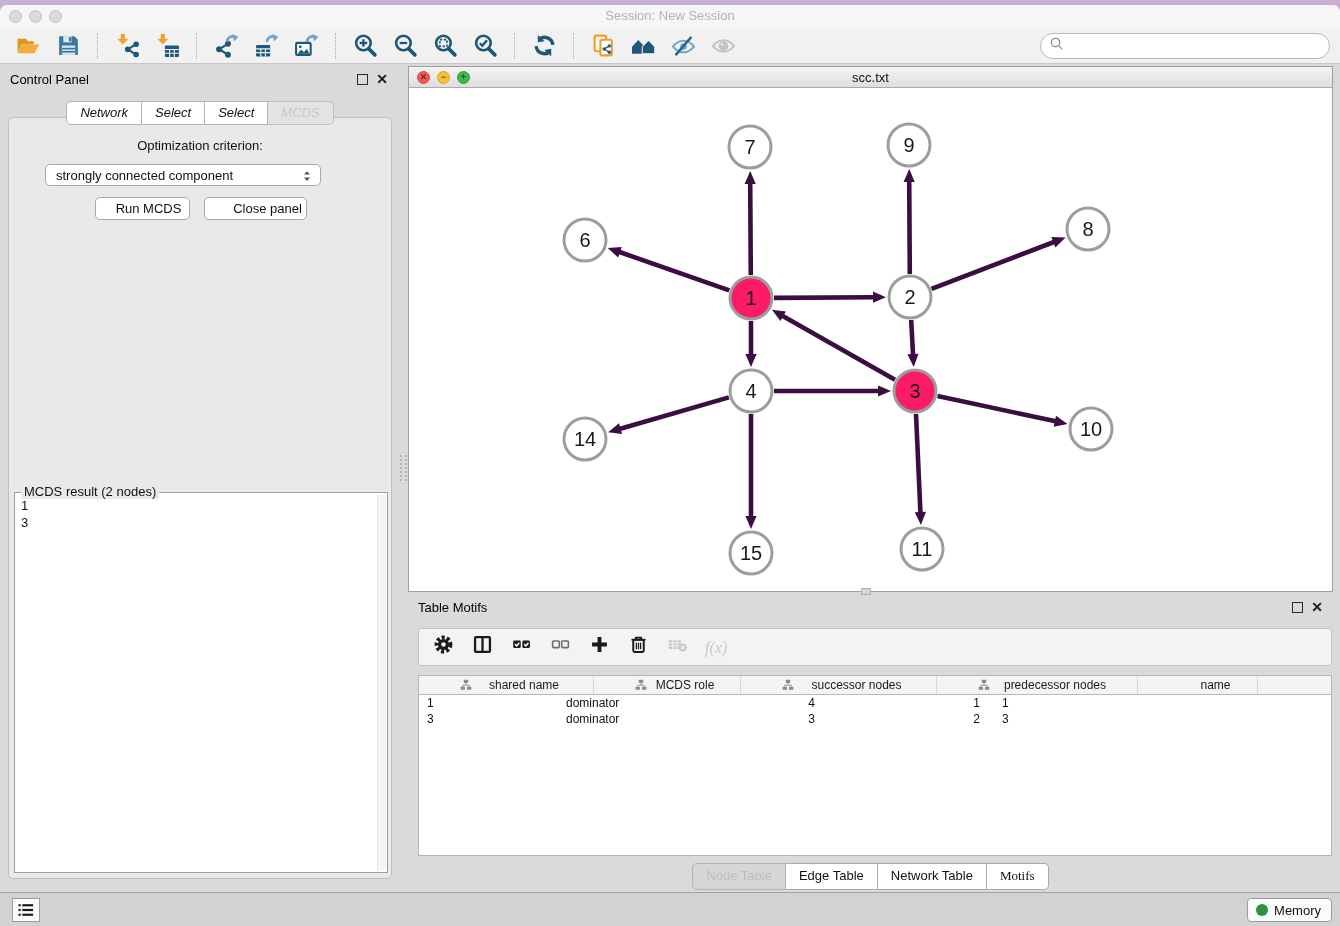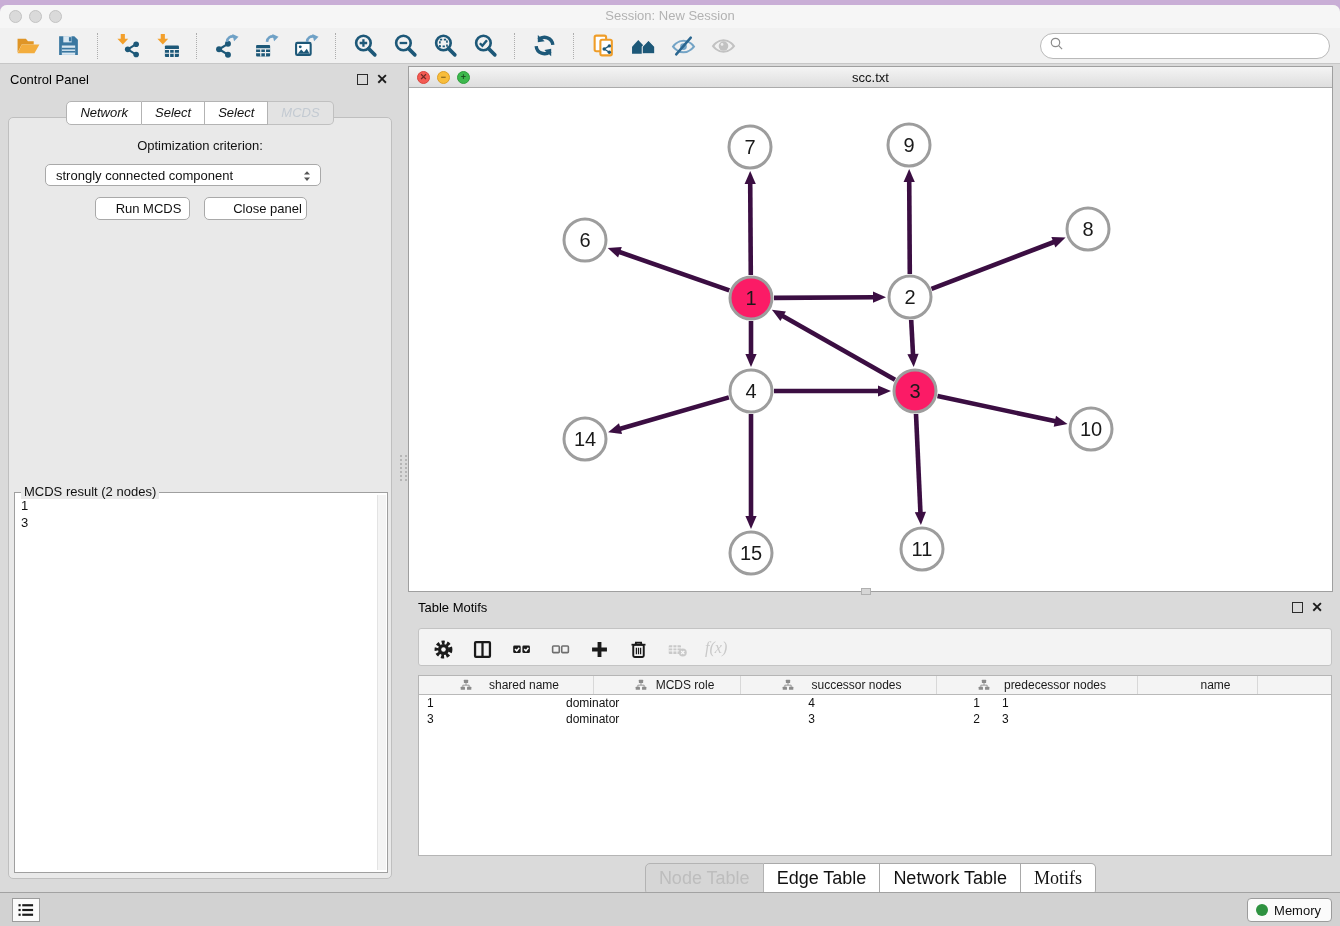--- a/index.html
+++ b/index.html
@@ -79,33 +79,33 @@
   #net-splitter-handle { position:absolute; left:452px; bottom:-4px; width:10px; height:7px;
                          background:#d6d6d6; border:1px solid #b0b0b0; }
   #cp-splitter-handle { position:absolute; left:400px; top:450px; width:7px; height:26px;
                         border-left:2px dotted #b5b5b5; border-right:2px dotted #b5b5b5; }
 
   
   #table-panel { position:absolute; left:408px; top:590px; width:925px; height:293px; }
   #tp-header { position:absolute; left:10px; right:10px; top:5px; display:flex; justify-content:space-between; align-items:center; }
   #tp-toolbar { position:absolute; left:10px; right:1px; top:33px; height:38px; background:#f3f3f3;
                 border:1px solid #c3c3c3; border-radius:3px; display:flex; align-items:center; padding-left:12px; gap:15px; }
-  .tp-btn { width:24px; height:26px; display:flex; align-items:flex-end; justify-content:center; }
+  .tp-btn { width:24px; height:26px; display:flex; align-items:flex-start; justify-content:center; }
   #tp-table { position:absolute; left:10px; right:1px; top:80px; height:181px; background:#fff;
               border:1px solid #b5b5b5; overflow:hidden; }
   #tp-thead { display:flex; height:19px; background:#f4f4f4; border-bottom:1px solid #b9b9b9; }
   .th-cell { position:relative; height:100%; border-right:1px solid #d8d8d8; display:flex;
              align-items:center; justify-content:center; font-size:12px; color:#1a1a1a;margin-left:36px; }
   .th-cell .col-icon { position:absolute; left:5px; top:3px; }
   .tp-row { display:flex; height:16px; font-size:12px; color:#111; }
   .td-cell { height:100%; display:flex; align-items:center; }
   .td-left { justify-content:flex-start; padding-left:8px; }
   .td-right { justify-content:flex-end; padding-right:14px; }
   #tp-tabs { position:absolute; left:0; right:0; top:268px; display:flex; justify-content:center; }
-  .tp-tab { font-size:18px; font-weight:500; padding:4px 13px 5px; background:#fff;
+  .tp-tab { font-size:13px; font-weight:500; padding:4px 13px 5px; background:#fff;
             border:1px solid #a9a9a9; border-left:none; color:#111; }
   .tp-tab:first-child { border-left:1px solid #a9a9a9; border-radius:5px 0 0 5px; }
   .tp-tab:last-child { border-radius:0 5px 5px 0;font-family:Liberation Serif, serif; }
   .tp-tab.selected { background:#d6d6d6; color:#bdbdbd; border-color:#b3b3b3; }
 
   
   #status-bar { position:absolute; left:0; bottom:0; width:100%; height:34px; background:#d2d2d2;
                 border-top:1px solid #a2a2a2; }
   #task-history-btn { position:absolute; left:12px; top:5px; width:28px; height:24px; background:#fbfbfb;
                       border:1px solid #9c9c9c; display:flex; align-items:center; justify-content:center; }

